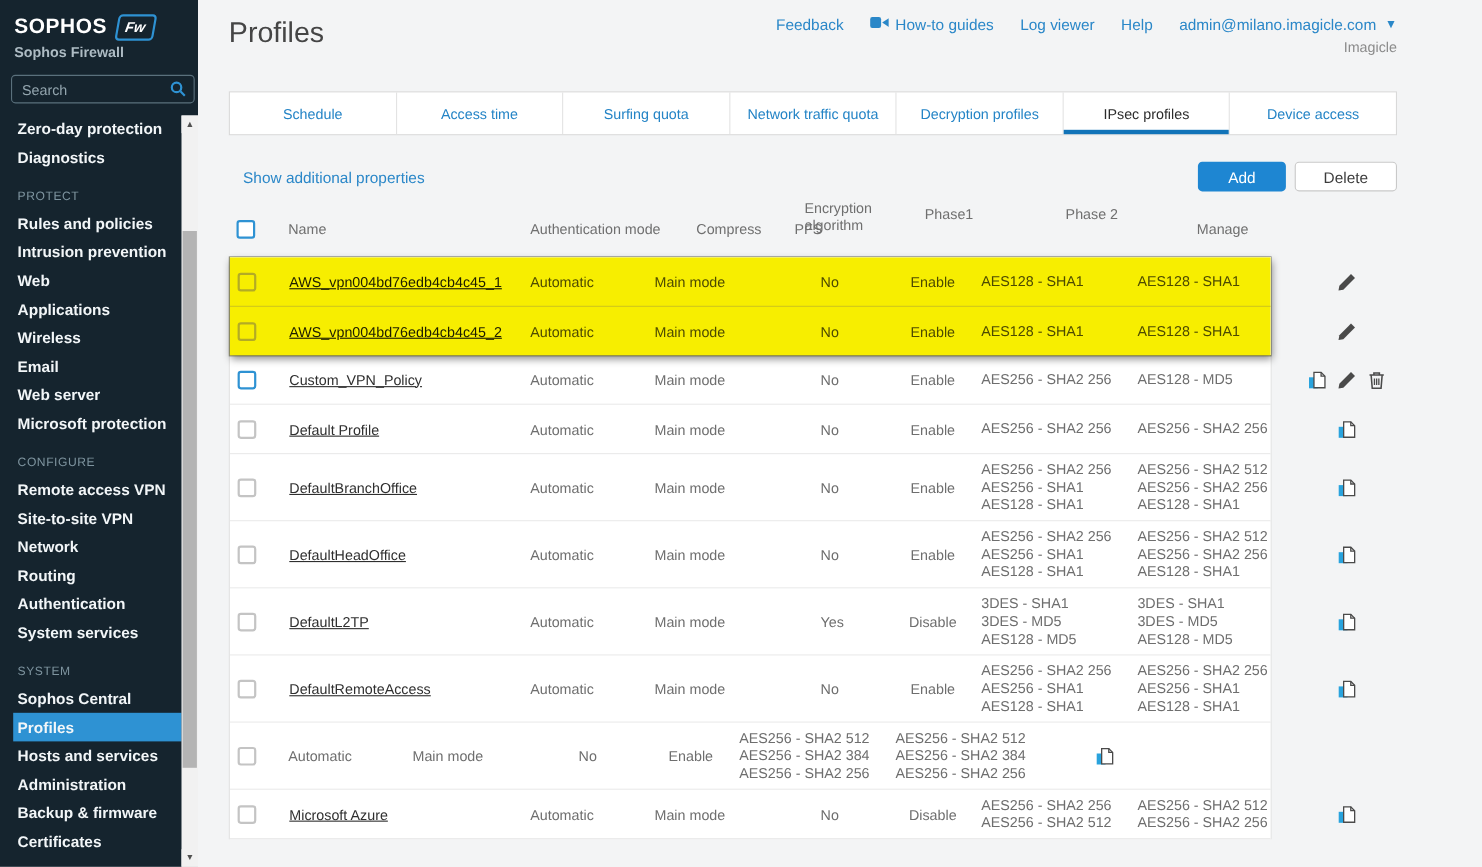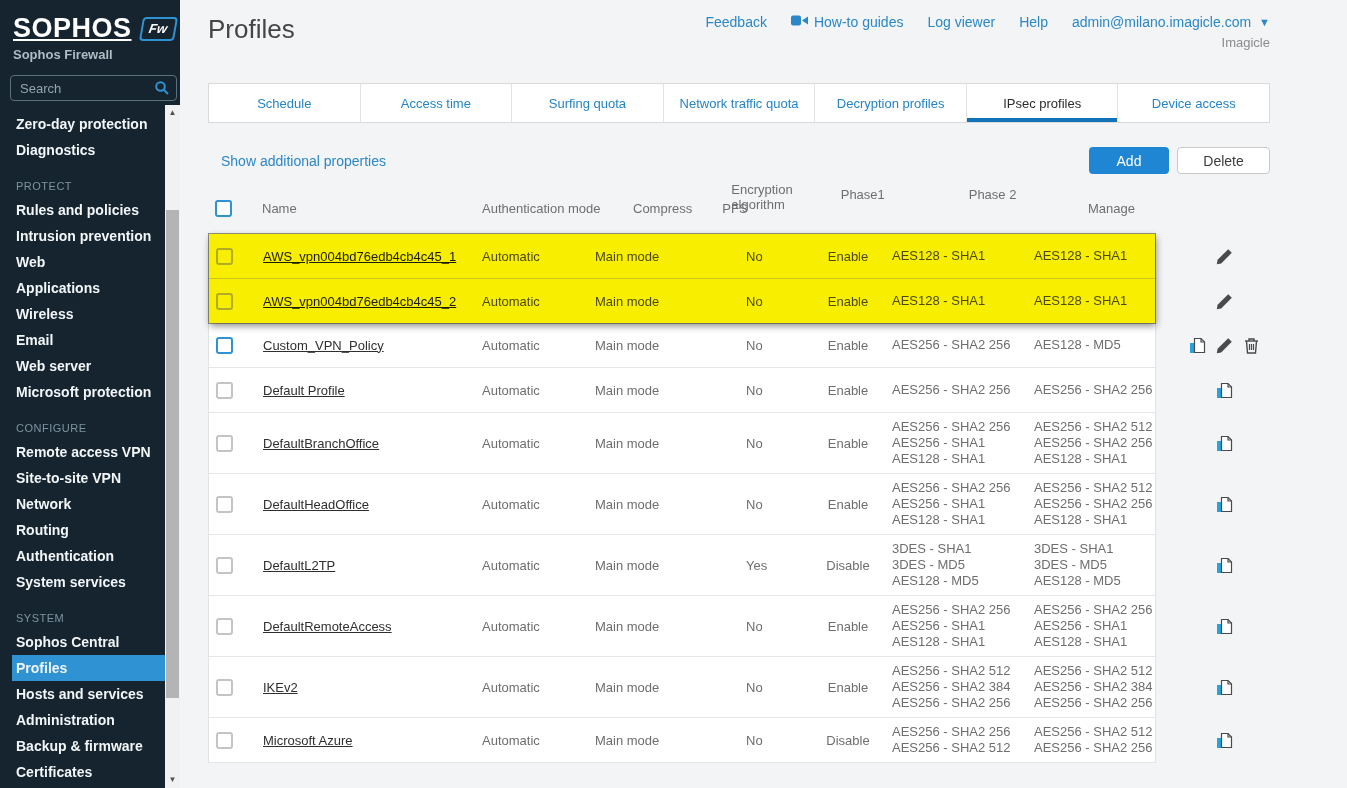--- a/index.html
+++ b/index.html
@@ -4,21 +4,21 @@
 <style>
   * { box-sizing: border-box; margin: 0; padding: 0; }
   html,body { width:1347px; height:788px; overflow:hidden;
     font-family:"Liberation Sans", sans-serif; background:#f3f4f5; }
 
   
   .sidebar { position:absolute; left:0; top:0; width:180px; height:788px;
     background:#15242e; z-index:5; }
   .logo-block { padding:13px 12px 0 13px; }
   .logo-row { display:flex; align-items:center; gap:9px; }
-  .logo-text { color:#fff; font-size:27px; font-weight:bold; letter-spacing:0.5px;text-decoration:underline; }
+  .logo-text { color:#fff; font-size:19px; font-weight:bold; letter-spacing:0.5px; }
   .fw-badge { border:2px solid #2e92d3; color:#fff; font-style:italic; font-weight:bold;
     font-size:13px; padding:2px 7px 3px 6px; border-radius:4px; transform:skewX(-10deg); }
   .logo-sub { color:#aebcc4; font-size:13px; font-weight:bold; margin-top:3px; }
   .search-wrap { position:relative; margin:13px 3px 0 10px; }
   .search-input { width:100%; height:26px; background:transparent; border:1px solid #5a707c;
     border-radius:4px; color:#cfd8dd; font-size:13px; padding:0 28px 0 9px;
     font-family:"Liberation Sans", sans-serif; }
   .search-input::placeholder { color:#93a5ae; }
   .search-icon { position:absolute; right:7px; top:5px; }
   .nav { margin-top:10px; position:relative; padding-right:15px; }
@@ -519,23 +519,20 @@
                   <path d="M12 1.5v3.5h3.5" fill="none" stroke="#4a4a4a" stroke-width="1.2"></path>
                 </svg>
               </span>
             </div>
           </div>
         </div>
         <div class="trow">
           <div class="cell col-check">
             <span class="checkbox "></span>
           </div>
-          <div class="cell col-name">
-            <a class="name-link">IKEv2</a>
-          </div>
           <div class="cell col-keying">Automatic</div>
           <div class="cell col-auth">Main mode</div>
           <div class="cell col-comp">No</div>
           <div class="cell col-pfs">Enable</div>
           <div class="cell col-phase1">
             <div class="alg-lines">
               <div>AES256 - SHA2 512</div>
               <div>AES256 - SHA2 384</div>
               <div>AES256 - SHA2 256</div>
             </div>

